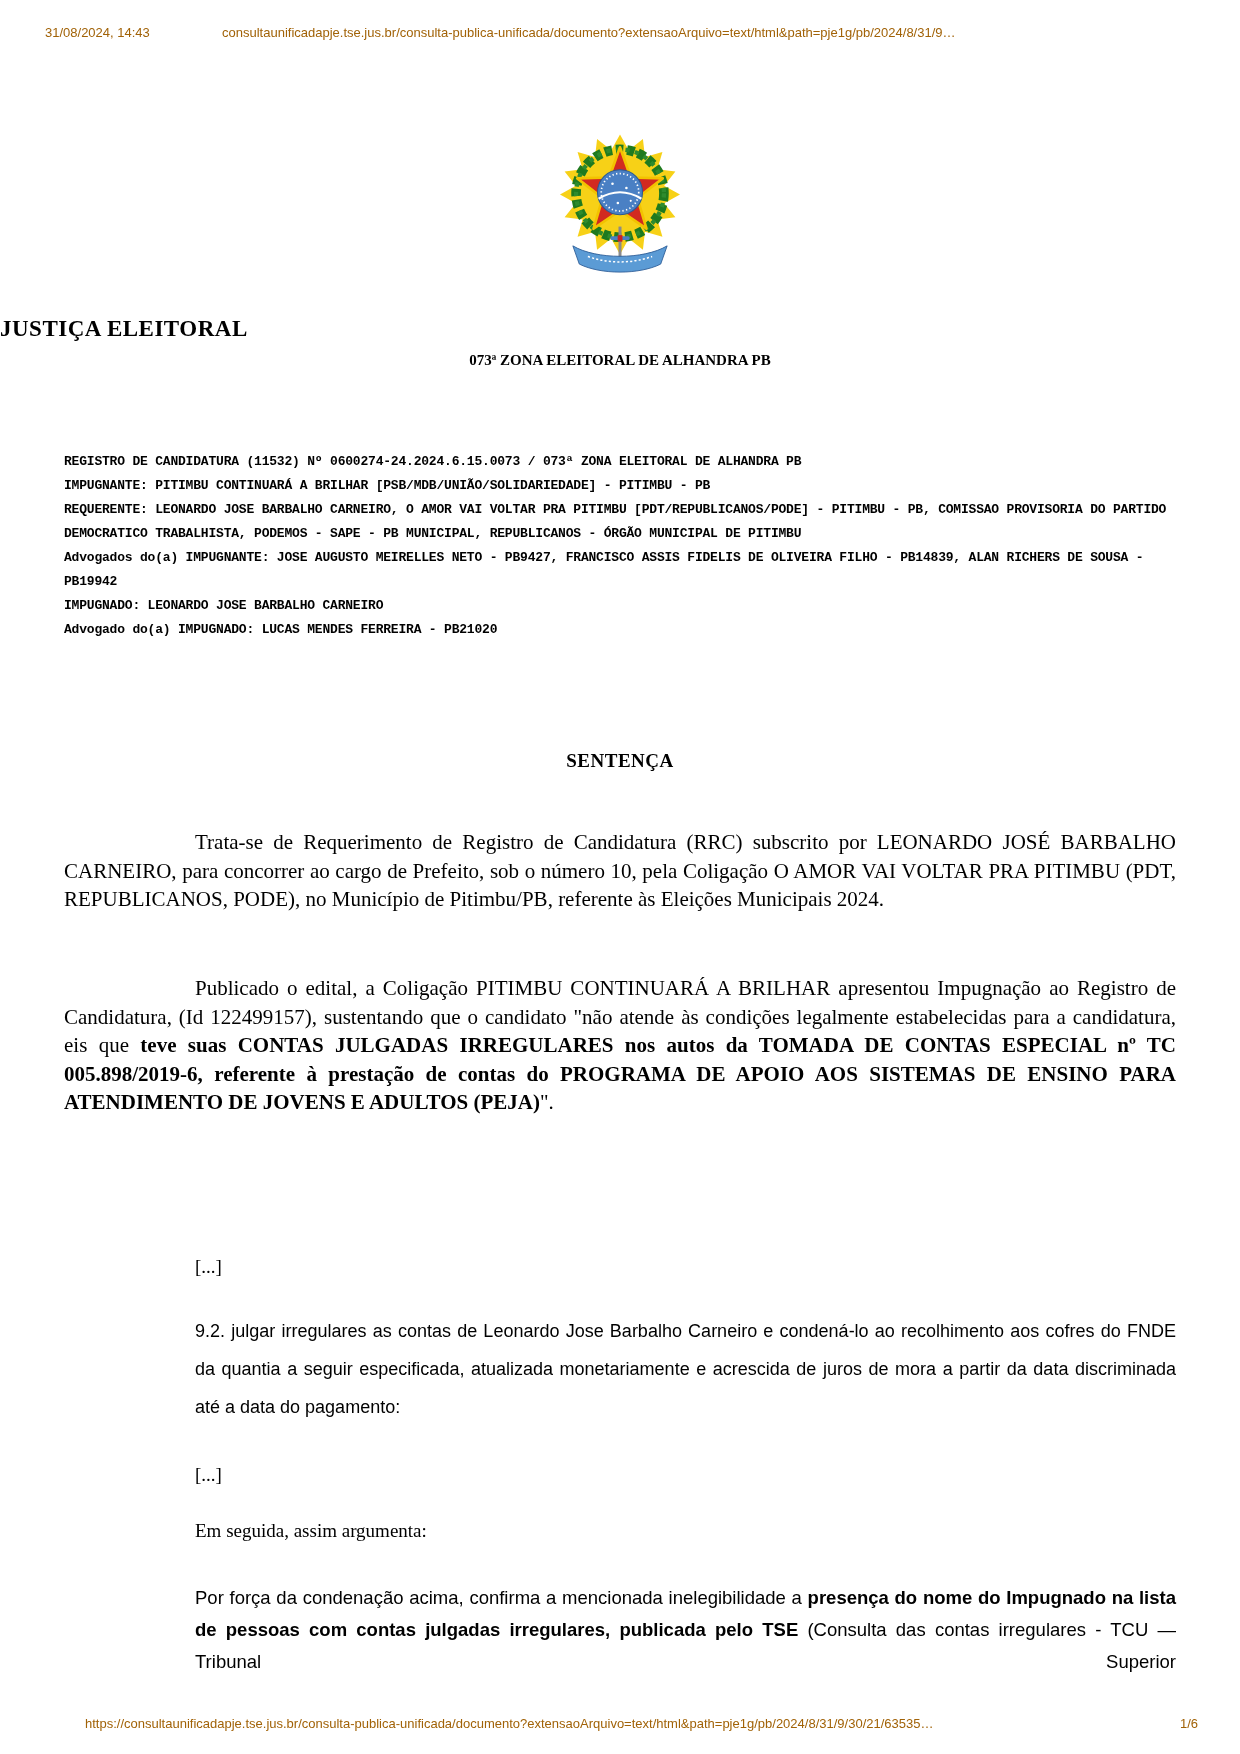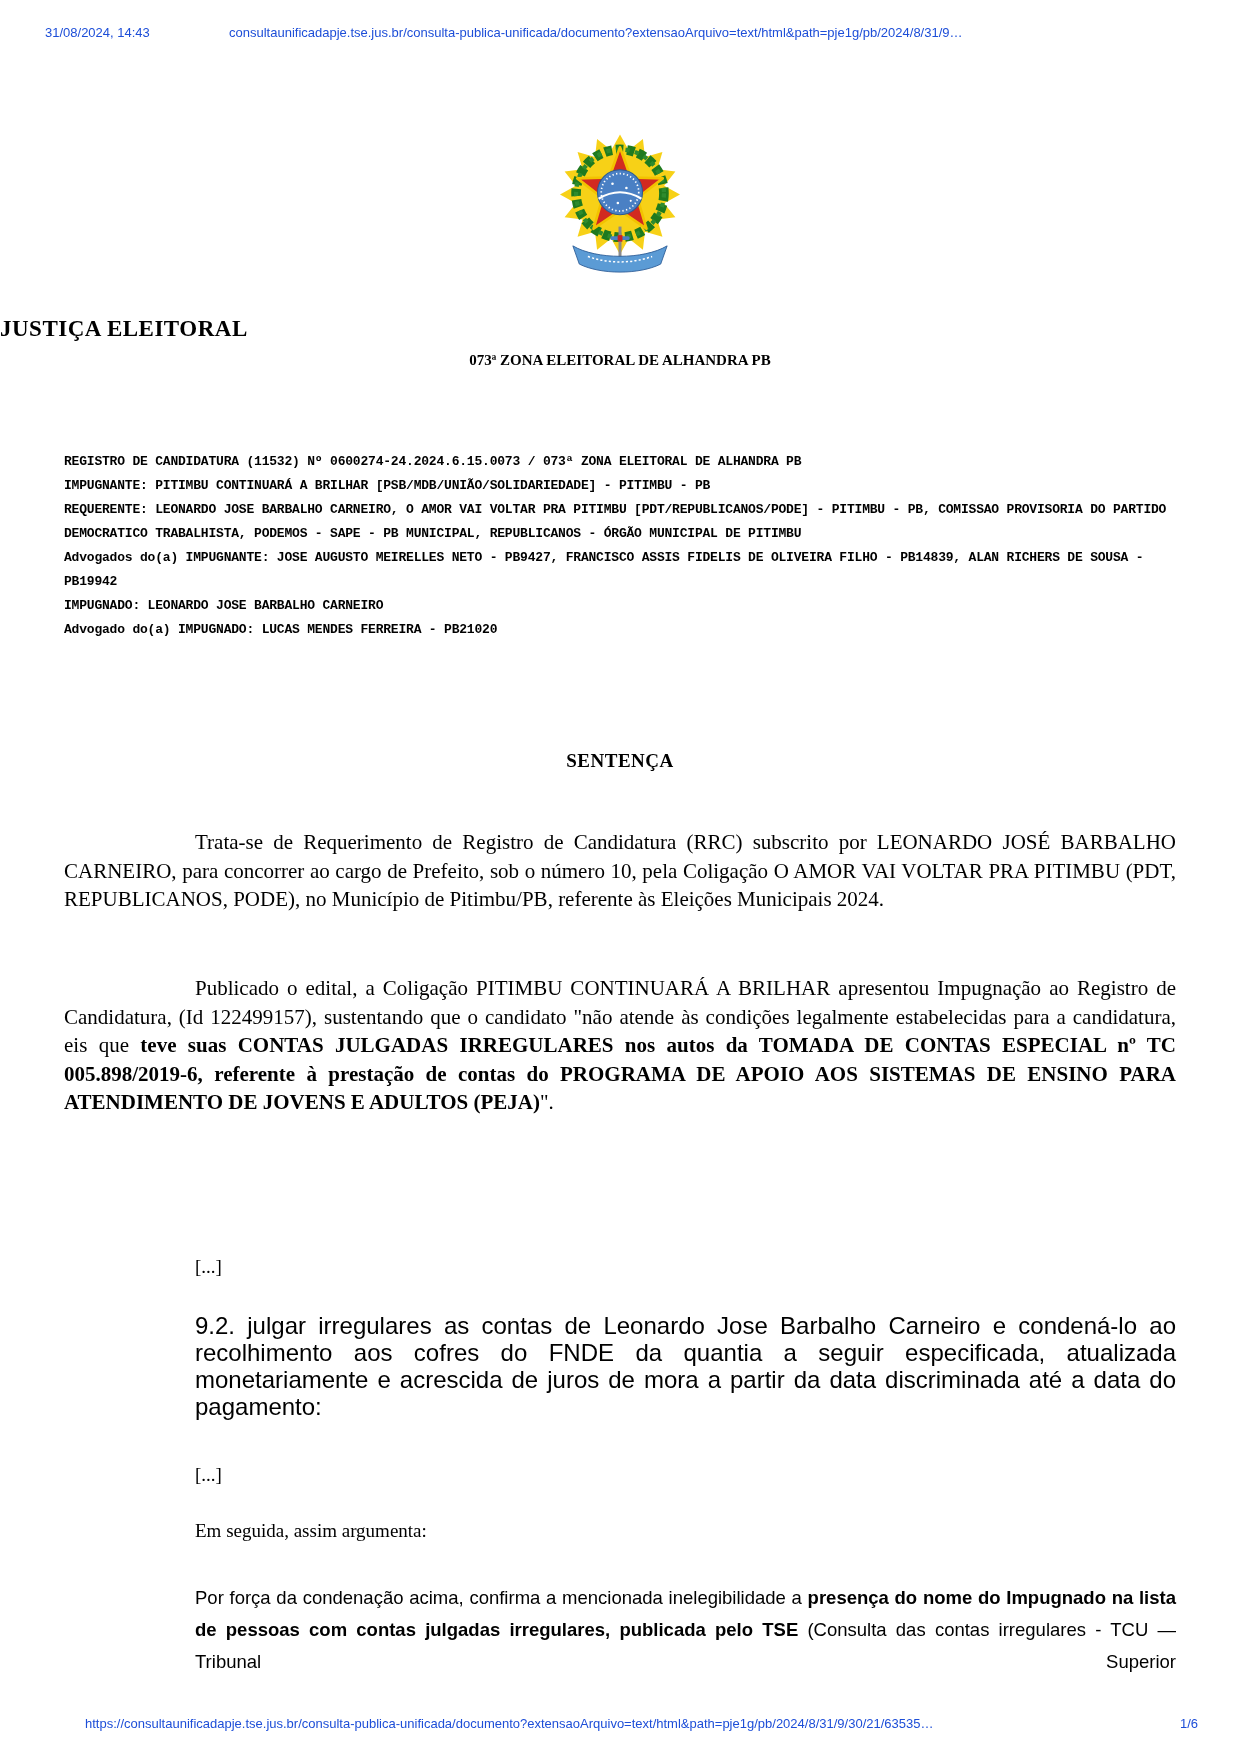--- a/index.html
+++ b/index.html
@@ -13,27 +13,27 @@
     font-family:"Liberation Serif","DejaVu Serif",serif;
     overflow:hidden;
   }
   
   .print-header,.print-footer{
     position:absolute;
     left:45px;
     right:42px;
     font-family:"Liberation Sans","DejaVu Sans",sans-serif;
     font-size:13px;
-    color:#1d4ed8;
+    color:#a16207;
     display:flex;
     white-space:nowrap;
   }
   .print-header{top:25px;}
   .ph-date{width:177px;flex:none;}
-  .ph-url{flex:1;overflow:hidden;margin-left:7px;}
+  .ph-url{flex:1;overflow:hidden;}
   .print-footer{top:1716px;justify-content:space-between;margin-left:40px;}
   .pf-url{overflow:hidden;margin-right:30px;}
   
   .emblem{
     position:absolute;
     top:128px;
     left:50%;
     transform:translateX(-50%);
     width:134px;
     height:150px;
@@ -88,22 +88,22 @@
     position:absolute;
     left:195px;
     font-size:19px;
   }
   .pos-e1{top:1256px;}
   .pos-e2{top:1464px;}
   .quote-sans{
     position:absolute;
     left:195px;width:981px;
     font-family:"Liberation Sans","DejaVu Sans",sans-serif;
-    font-size:24px;
-    line-height:27px;
+    font-size:18px;
+    line-height:38px;
     text-align:justify;
     margin:0;
   }
   .pos-q1{top:1312px;}
   .pos-p4{position:absolute;top:1520px;left:195px;font-size:19px;margin:0;}
   .pos-p5{top:1582px;line-height:32px;font-size:18.5px;text-align-last:justify;}
   .bold{font-weight:bold;}
 </style>
 </head>
 <body>

